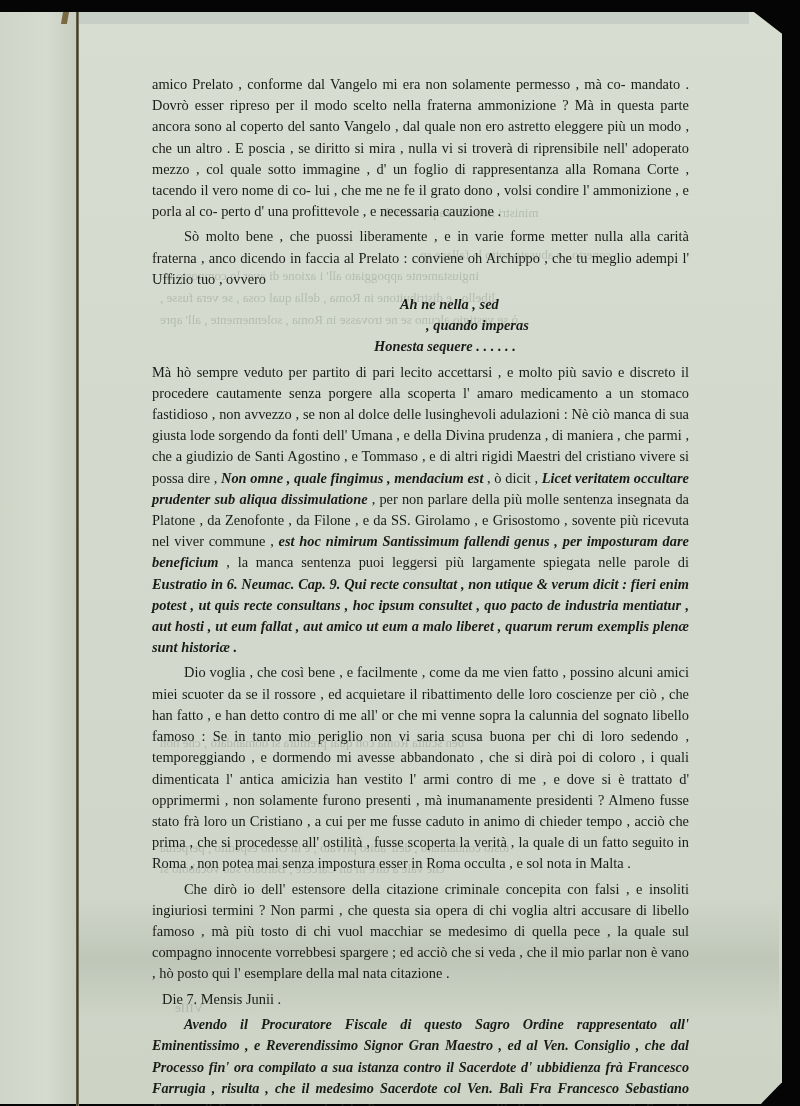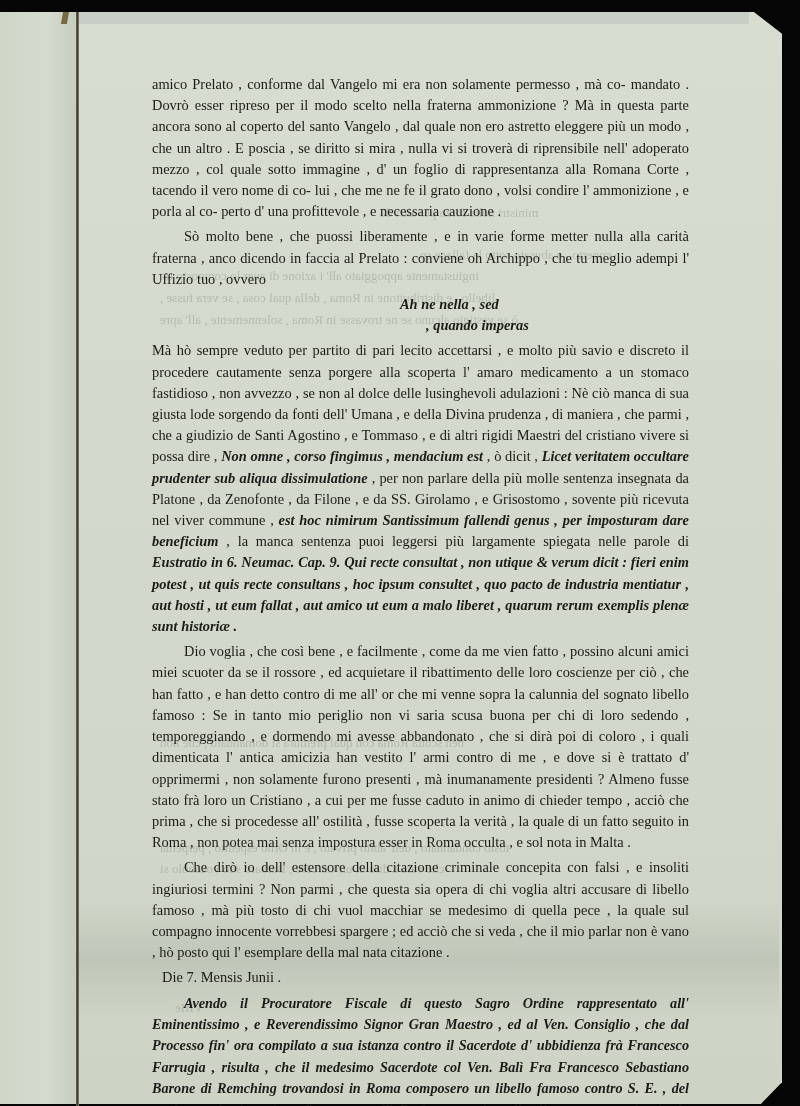--- a/index.html
+++ b/index.html
@@ -152,24 +152,25 @@
       <span>perto d' una profittevole , e necessaria cauzione .</span>
     </p>
 
     <p class="indent">
       <span>Sò molto bene , che puossi liberamente , e in varie forme metter nulla alla</span>
       <span>carità fraterna , anco dicendo in faccia al Prelato : conviene oh Archippo , che</span>
       <span>tu meglio adempi l' Uffizio tuo , ovvero</span>
     </p>
     <span class="verse verse-1">Ah ne nella , sed</span>
     <span class="verse verse-2">, quando imperas</span>
+    <span class="verse verse-3">Honesta sequere . . . . . .</span>
 
     <p>
       <span>Mà hò sempre veduto per partito di pari lecito accettarsi , e molto più savio e discreto il procedere cautamente senza porgere alla scoperta l' amaro medicamento a un stomaco fastidioso , non avvezzo , se non al dolce delle lusinghevoli adulazioni : Nè ciò manca di sua giusta lode sorgendo da fonti dell' Umana , e della Divina prudenza , di maniera , che parmi , che a giudizio de Santi Agostino , e Tommaso , e di altri rigidi Maestri del cristiano vivere si possa dire ,</span>
-      <span class="it">Non omne , corso fingimus , mendacium est</span>
+      <span class="it">Non omne , quale fingimus , mendacium est</span>
       <span>, ò dicit ,</span>
       <span class="it">Licet veritatem occultare prudenter sub aliqua dissimulatione</span>
       <span>, per non parlare della più molle sentenza insegnata da Platone , da Zenofonte , da Filone , e da SS. Girolamo , e Grisostomo , sovente più ricevuta nel viver commune ,</span>
       <span class="it">est hoc nimirum Santissimum fallendi genus , per imposturam dare beneficium</span>
       <span>, la manca sentenza puoi leggersi più largamente spiegata nelle parole di</span>
       <span class="it">Eustratio in 6. Neumac. Cap. 9. Qui recte consultat , non utique &amp; verum dicit : fieri enim potest , ut quis recte consultans , hoc ipsum consultet , quo pacto de industria mentiatur , aut hosti , ut eum fallat , aut amico ut eum a malo liberet , quarum rerum exemplis plenæ sunt historiæ .</span>
     </p>
 
     <p class="indent">Dio voglia , che così bene , e facilmente , come da me vien fatto , possino alcuni amici miei scuoter da se il rossore , ed acquietare il ribattimento delle loro coscienze per ciò , che han fatto , e han detto contro di me all' or che mi venne sopra la calunnia del sognato libello famoso : Se in tanto mio periglio non vi saria scusa buona per chi di loro sedendo , temporeggiando , e dormendo mi avesse abbandonato , che si dirà poi di coloro , i quali dimenticata l' antica amicizia han vestito l' armi contro di me , e dove si è trattato d' opprimermi , non solamente furono presenti , mà inumanamente presidenti ? Almeno fusse stato frà loro un Cristiano , a cui per me fusse caduto in animo di chieder tempo , acciò che prima , che si procedesse all' ostilità , fusse scoperta la verità , la quale di un fatto seguito in Roma , non potea mai senza impostura esser in Roma occulta , e sol nota in Malta .</p>
 

